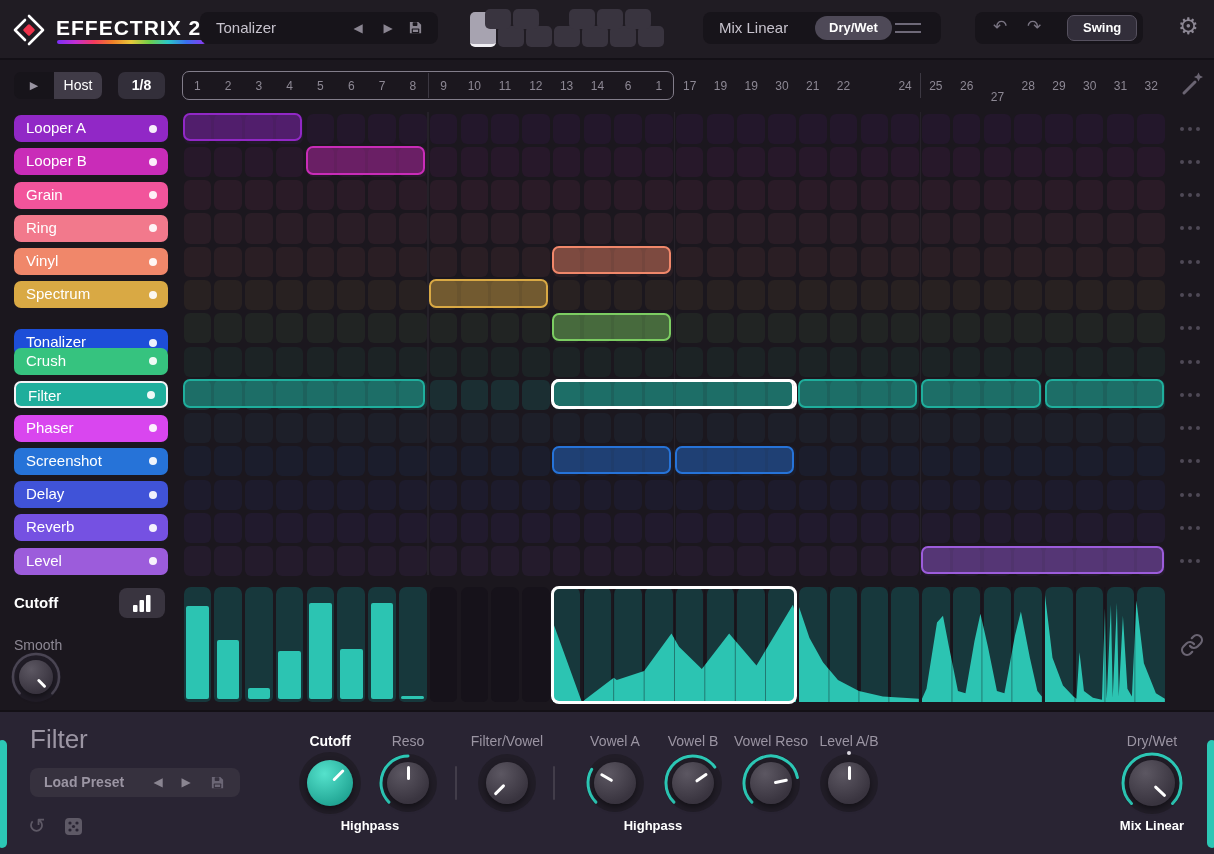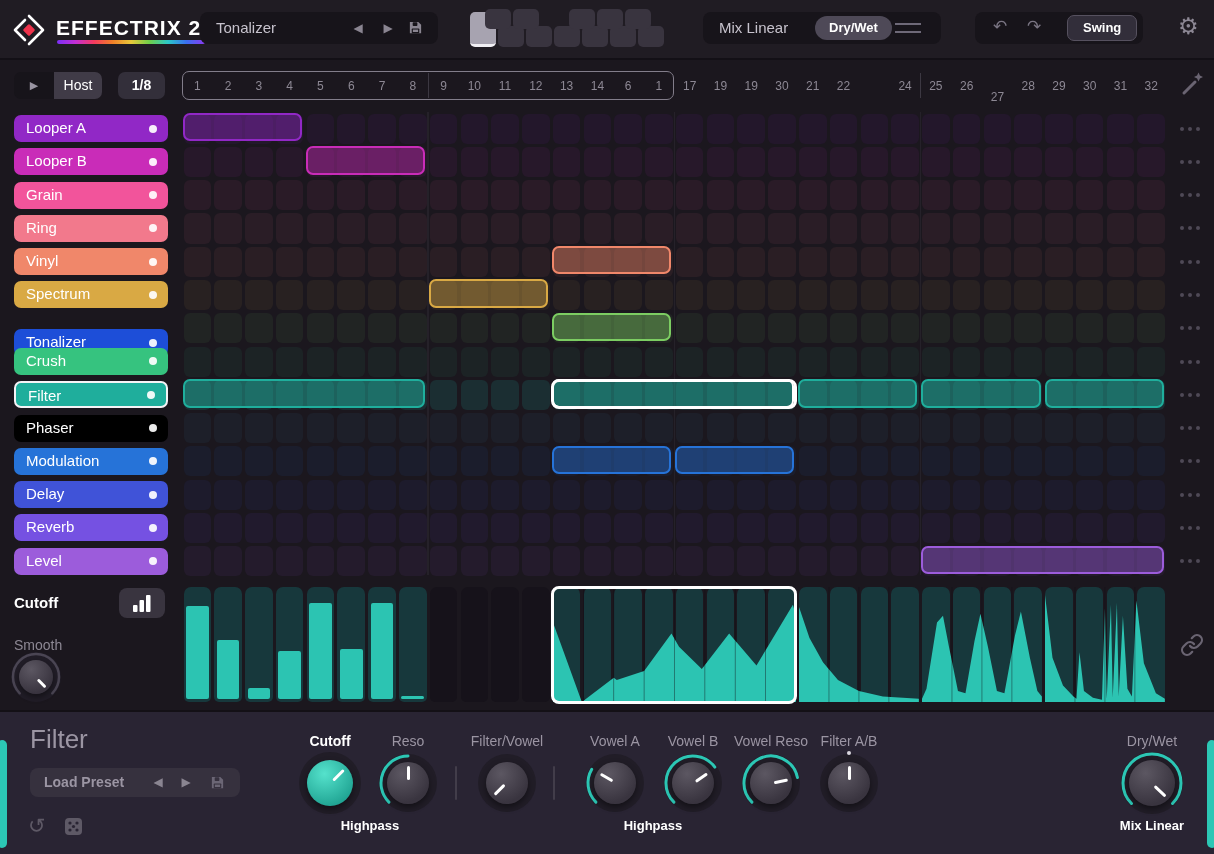--- a/index.html
+++ b/index.html
@@ -609,21 +609,21 @@
       <div class="cell" style="left: 860.54px; top: 413.12px; width: 27.57px; height: 30.08px; background: rgb(29, 31, 41);"></div>
       <div class="cell" style="left: 891.31px; top: 413.12px; width: 27.57px; height: 30.08px; background: rgb(29, 31, 41);"></div>
       <div class="cell" style="left: 922.08px; top: 413.12px; width: 27.57px; height: 30.08px; background: rgb(29, 31, 41);"></div>
       <div class="cell" style="left: 952.85px; top: 413.12px; width: 27.57px; height: 30.08px; background: rgb(29, 31, 41);"></div>
       <div class="cell" style="left: 983.62px; top: 413.12px; width: 27.57px; height: 30.08px; background: rgb(29, 31, 41);"></div>
       <div class="cell" style="left: 1014.39px; top: 413.12px; width: 27.57px; height: 30.08px; background: rgb(29, 31, 41);"></div>
       <div class="cell" style="left: 1045.16px; top: 413.12px; width: 27.57px; height: 30.08px; background: rgb(29, 31, 41);"></div>
       <div class="cell" style="left: 1075.93px; top: 413.12px; width: 27.57px; height: 30.08px; background: rgb(29, 31, 41);"></div>
       <div class="cell" style="left: 1106.7px; top: 413.12px; width: 27.57px; height: 30.08px; background: rgb(29, 31, 41);"></div>
       <div class="cell" style="left: 1137.47px; top: 413.12px; width: 27.57px; height: 30.08px; background: rgb(29, 31, 41);"></div>
-      <div class="track-pill" style="top: 414.52px; background: #000000;">
+      <div class="track-pill" style="top: 414.52px; background: #d946ef;">
         <div class="track-label">Phaser</div>
         <div class="track-dot"></div>
       </div>
       <div class="row-menu" style="top: 426.16px;">
         <i></i>
         <i></i>
         <i></i>
       </div>
       <div class="cell" style="left: 183.6px; top: 446.4px; width: 27.57px; height: 30.08px; background: rgb(27, 29, 44);"></div>
       <div class="cell" style="left: 214.37px; top: 446.4px; width: 27.57px; height: 30.08px; background: rgb(27, 29, 44);"></div>
@@ -653,21 +653,21 @@
       <div class="cell" style="left: 952.85px; top: 446.4px; width: 27.57px; height: 30.08px; background: rgb(27, 29, 44);"></div>
       <div class="cell" style="left: 983.62px; top: 446.4px; width: 27.57px; height: 30.08px; background: rgb(27, 29, 44);"></div>
       <div class="cell" style="left: 1014.39px; top: 446.4px; width: 27.57px; height: 30.08px; background: rgb(27, 29, 44);"></div>
       <div class="cell" style="left: 1045.16px; top: 446.4px; width: 27.57px; height: 30.08px; background: rgb(27, 29, 44);"></div>
       <div class="cell" style="left: 1075.93px; top: 446.4px; width: 27.57px; height: 30.08px; background: rgb(27, 29, 44);"></div>
       <div class="cell" style="left: 1106.7px; top: 446.4px; width: 27.57px; height: 30.08px; background: rgb(27, 29, 44);"></div>
       <div class="cell" style="left: 1137.47px; top: 446.4px; width: 27.57px; height: 30.08px; background: rgb(27, 29, 44);"></div>
       <div class="block" style="left: 552.24px; width: 119.08px; top: 445.8px; height: 28.28px; border-color: rgb(38, 115, 216); background: rgba(38, 115, 216, 0.42);"></div>
       <div class="block" style="left: 675.32px; width: 119.08px; top: 445.8px; height: 28.28px; border-color: rgb(38, 115, 216); background: rgba(38, 115, 216, 0.42);"></div>
       <div class="track-pill" style="top: 447.8px; background: rgb(38, 115, 216);">
-        <div class="track-label">Modulation</div>
+        <div class="track-label">Screenshot</div>
         <div class="track-dot"></div>
       </div>
       <div class="row-menu" style="top: 459.44px;">
         <i></i>
         <i></i>
         <i></i>
       </div>
       <div class="cell" style="left: 183.6px; top: 479.68px; width: 27.57px; height: 30.08px; background: rgb(29, 27, 44);"></div>
       <div class="cell" style="left: 214.37px; top: 479.68px; width: 27.57px; height: 30.08px; background: rgb(29, 27, 44);"></div>
       <div class="cell" style="left: 245.14px; top: 479.68px; width: 27.57px; height: 30.08px; background: rgb(29, 27, 44);"></div>
@@ -1004,21 +1004,21 @@
       <div style="position: absolute; left: 736px; top: 748px;">
         <svg width="70" height="70">
           <path d="M15.91,54.09 A27,27 0 1 1 61.44,29.52" fill="none" stroke="#2cc7b5" stroke-width="3" stroke-linecap="round"></path>
         </svg>
       </div>
       <div class="knob-body" style="left: 750px; top: 762px; width: 42px; height: 42px;">
         <div class="kp-wrap" style="transform: rotate(78deg);">
           <div class="kp-line"></div>
         </div>
       </div>
-      <div class="knob-label" style="left: 789px;">Filter A/B</div>
+      <div class="knob-label" style="left: 789px;">Level A/B</div>
       <div class="knob-ring" style="left: 820px; top: 754px; width: 58px; height: 58px;"></div>
       <div class="knob-body" style="left: 828px; top: 762px; width: 42px; height: 42px;">
         <div class="kp-wrap" style="transform: rotate(0deg);">
           <div class="kp-line"></div>
         </div>
       </div>
       <div class="kdot" style="left: 847px; top: 751px;"></div>
       <div class="knob-label" style="left: 1092px;">Dry/Wet</div>
       <div class="knob-ring" style="left: 1121px; top: 752px; width: 62px; height: 62px;"></div>
       <div style="position: absolute; left: 1115px; top: 746px;">

